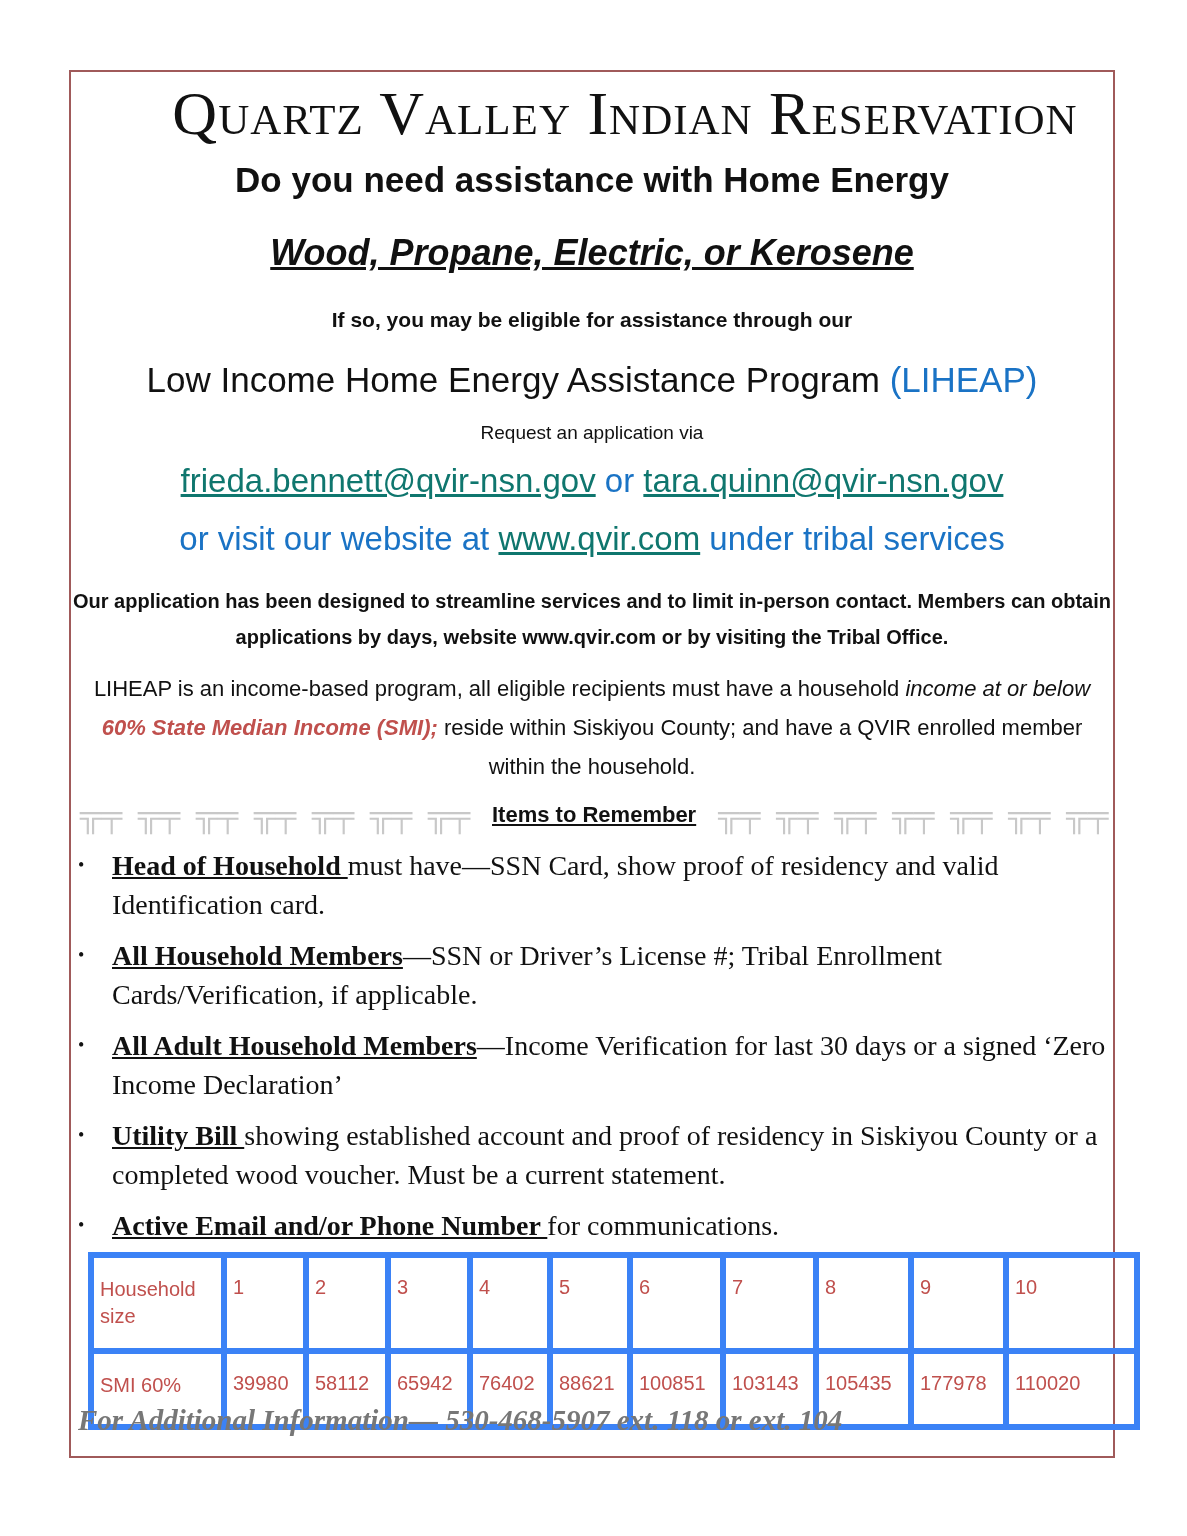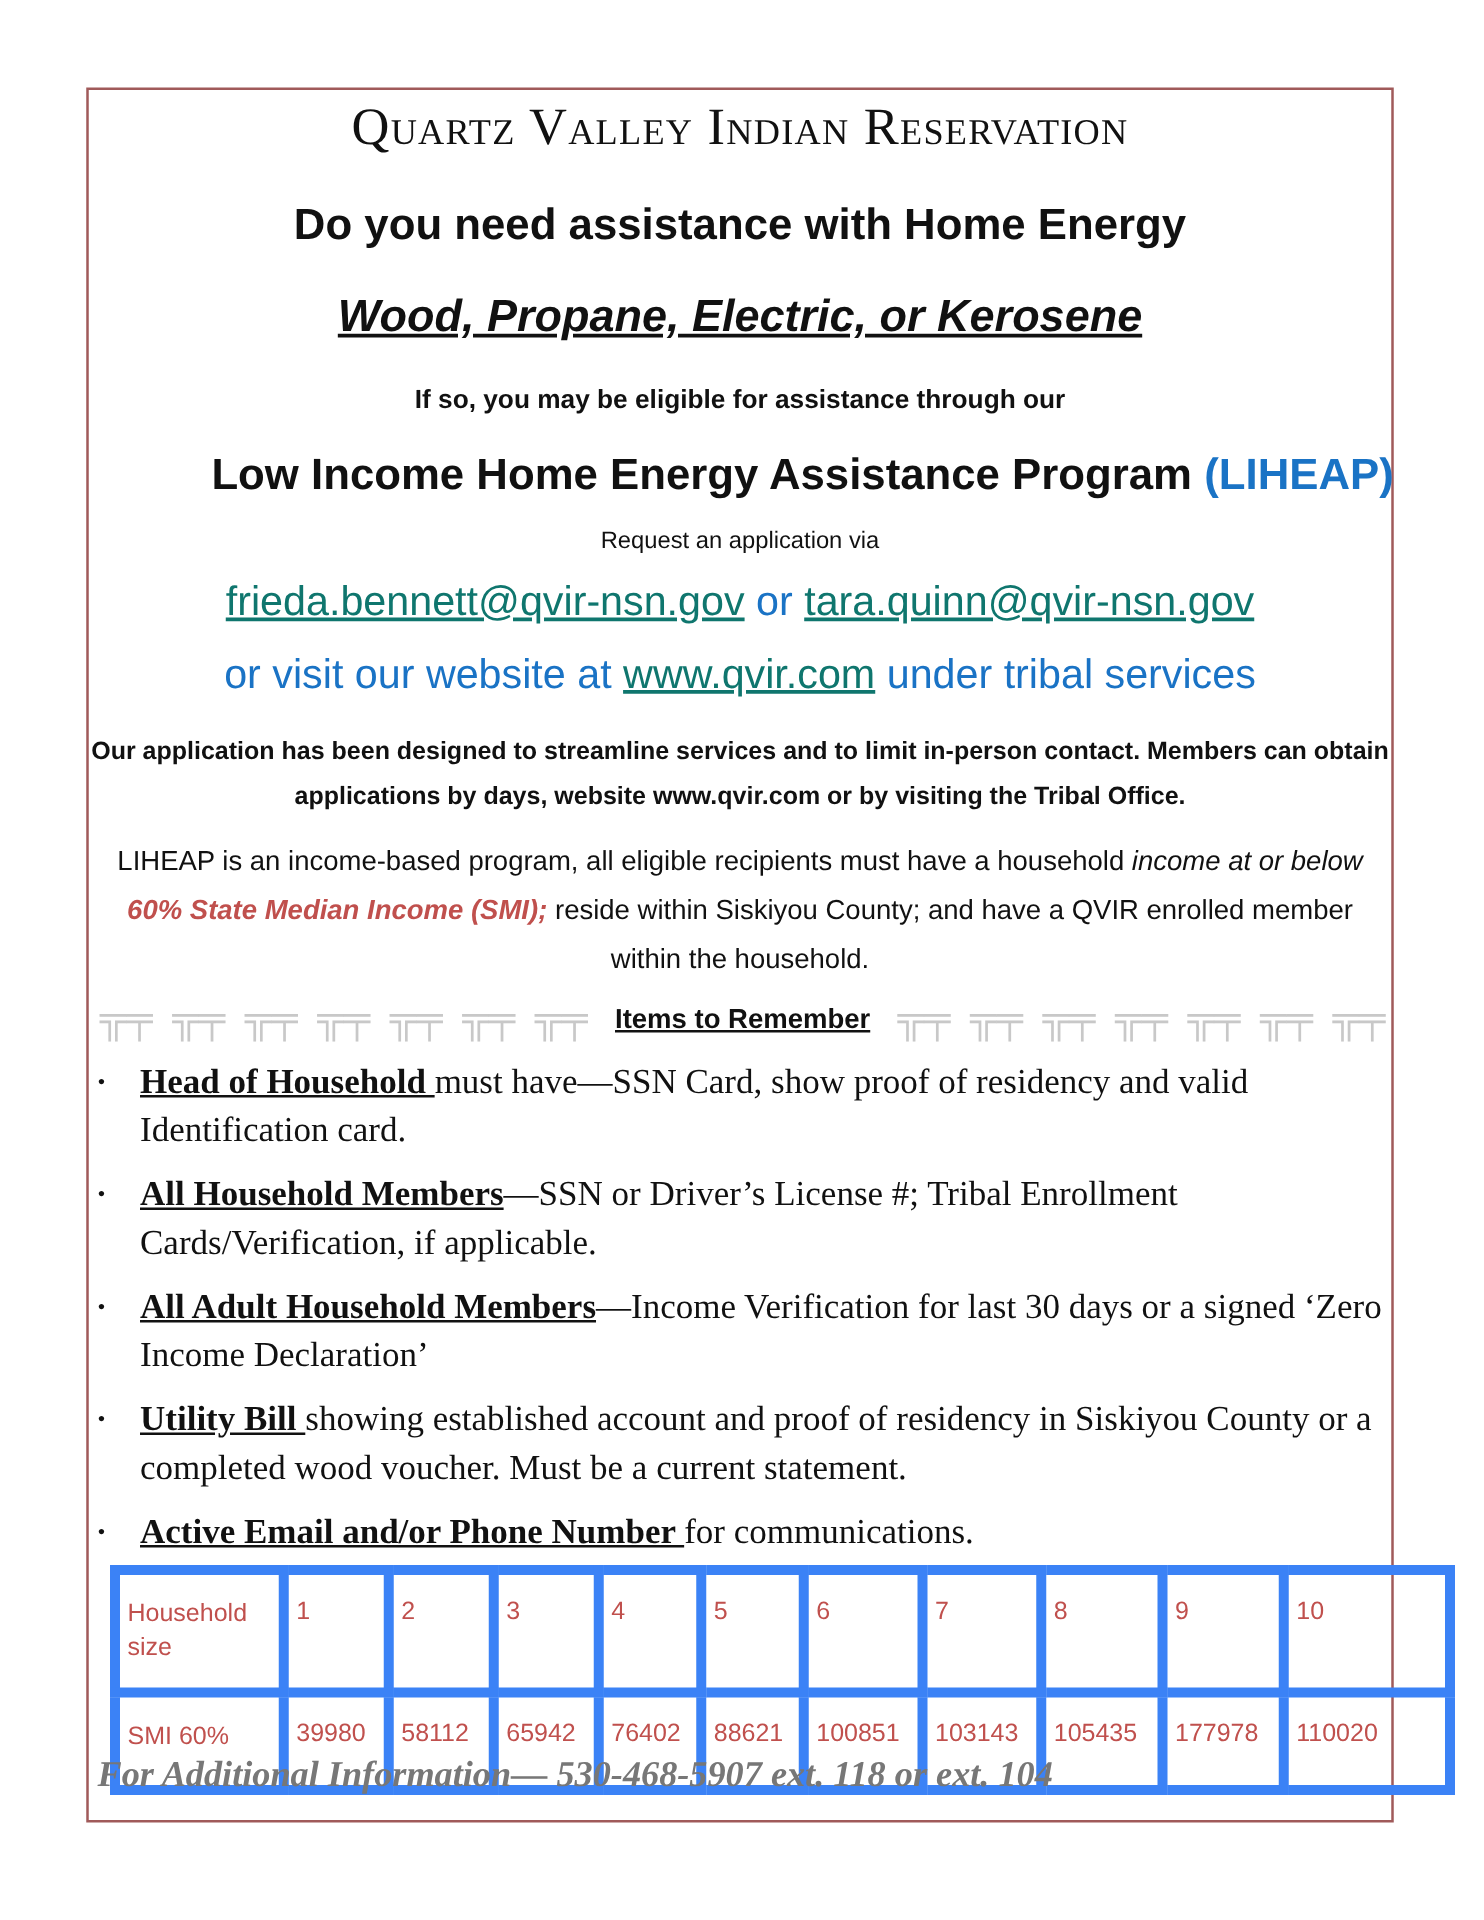--- a/index.html
+++ b/index.html
@@ -1,43 +1,43 @@
 <!DOCTYPE html>
 <html><head>
 <meta charset="utf-8">
 <style>
   html,body{margin:0;padding:0;background:#fff;}
   body{width:1187px;height:1536px;position:relative;font-family:"Liberation Sans",sans-serif;color:#111;}
   .frame{position:absolute;left:69px;top:70px;width:1046px;height:1388px;border:2px solid #a05a5a;box-sizing:border-box;}
   .center{position:absolute;left:69px;width:1046px;text-align:center;}
-  .title{top:78px;font-family:"Liberation Serif",serif;font-size:42px;letter-spacing:1px;font-variant:small-caps;font-weight:normal;}
+  .title{top:78px;font-family:"Liberation Serif",serif;font-size:62px;letter-spacing:1px;font-variant:small-caps;font-weight:normal;padding-left:33px;}
   .h2{top:160px;font-size:35px;font-weight:bold;}
   .h3{top:232px;font-size:36px;font-weight:bold;font-style:italic;}
   .h3 span{text-decoration:underline;}
   .p1{top:308px;font-size:21px;font-weight:bold;}
-  .h4{top:360px;font-size:35px;font-weight:bold;text-align:right;}
+  .h4{top:360px;font-size:35px;font-weight:normal;}
   .blue{color:#1a73c5;}
   .p2{top:422px;font-size:19px;}
   .emails{top:462px;font-size:33px;color:#1a73c5;}
   .emails a,.web a{color:#0f766e;text-decoration:underline;}
   .web{top:520px;font-size:33px;color:#1a73c5;}
   .web a{font-weight:normal;}
   .p3{top:583px;font-size:20px;font-weight:bold;line-height:36px;}
   .p4{top:669px;font-size:22px;line-height:39px;padding:0 24px;box-sizing:border-box;}
   .red{color:#c0504d;font-weight:bold;font-style:italic;}
   .divider{position:absolute;left:72px;top:796px;width:1040px;height:38px;display:flex;align-items:center;}
   .motif{display:flex;gap:0;}
   .motif span{display:inline-block;width:58px;height:34px;color:#c8c8c8;font-size:30px;line-height:34px;text-align:center;font-weight:bold;}
   .divider .label{font-weight:bold;font-size:22px;text-decoration:underline;margin:0 14px;white-space:nowrap;}
   ul.items{position:absolute;left:76px;top:846px;width:1030px;margin:0;padding:0;list-style:none;font-family:"Liberation Serif",serif;font-size:28px;line-height:39px;}
   ul.items li{position:relative;padding-left:36px;margin-bottom:12px;}
   ul.items li .dot{position:absolute;left:2px;top:0;font-size:18px;}
   ul.items li b{text-decoration:underline;}
   table.smi{position:absolute;left:88px;top:1252px;border-collapse:collapse;color:#c0504d;font-size:18px;}
-  table.smi td{border:8px solid #3b82f6;vertical-align:top;padding:18px 6px;}
+  table.smi td{border:6px solid #3b82f6;vertical-align:top;padding:18px 6px;}
   table.smi tr.r1 td{height:52px;font-size:20px;}
   table.smi tr.r2 td{height:34px;font-size:20px;}
   table.smi td.lbl{font-size:17px;width:115px;line-height:27px;}
   .footer{position:absolute;left:78px;top:1404px;font-family:"Liberation Serif",serif;font-style:italic;font-weight:bold;font-size:29px;color:#777;}
 </style>
 </head>
 <body>
 
 <div class="frame"></div>
 

